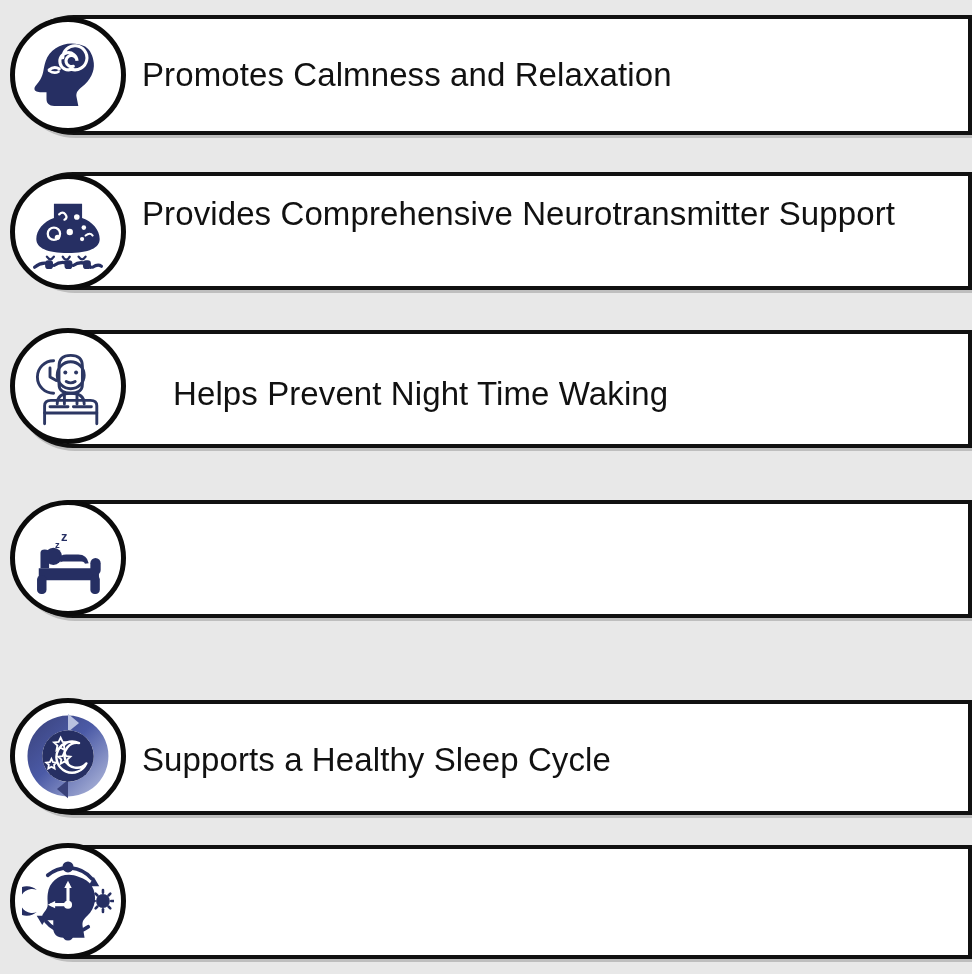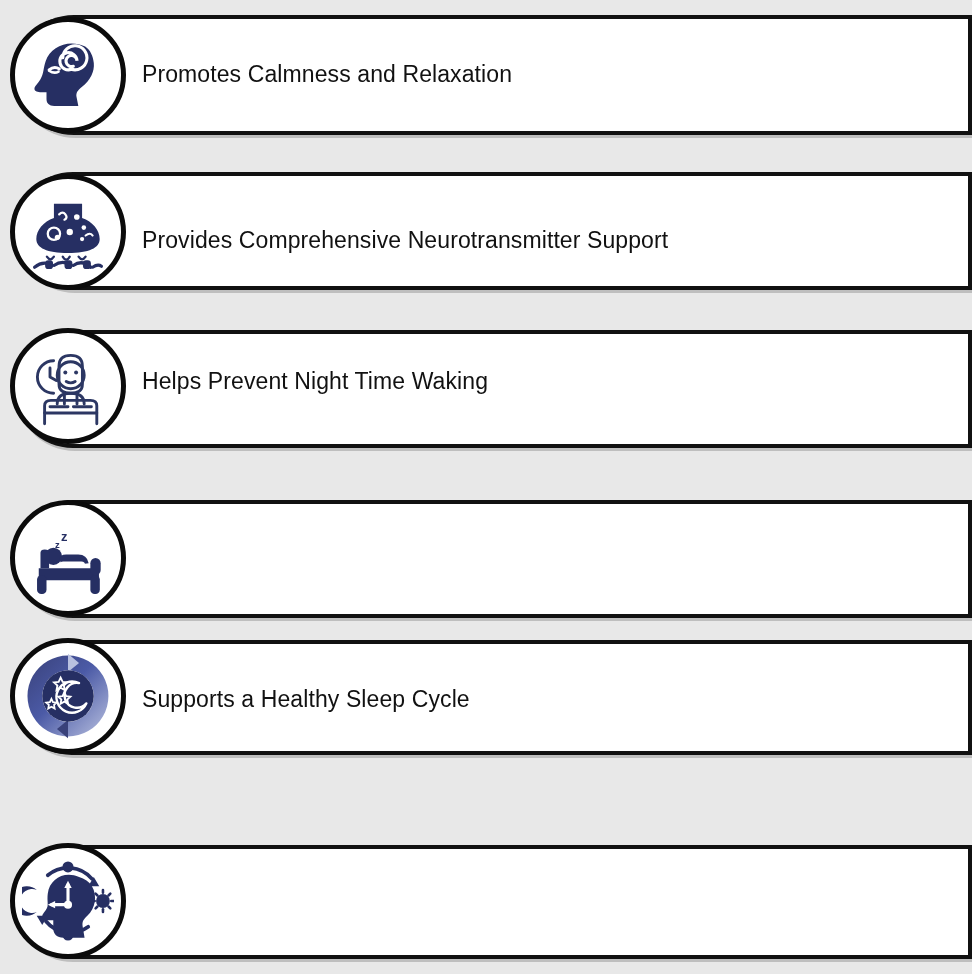--- a/index.html
+++ b/index.html
@@ -41,21 +41,21 @@
     position:absolute;
     top:0;right:0;bottom:0;
     width:4px;
     background:#111111;
   }
   .label{
     position:absolute;
     left:142px;
     top:50%;
     transform:translateY(-50%);
-    font-size:23px;
+    font-size:33px;
     line-height:1.2;
     color:#111111;
     letter-spacing:.1px;
     white-space:nowrap;
   }
   
   .icon-badge{
     position:absolute;
     left:10px;
     width:116px;height:116px;
@@ -105,21 +105,21 @@
         <path d="M40 30 q4 -4 7 0 q3 4 -1 6" fill="none" stroke="#ffffff" stroke-width="2.6" stroke-linecap="round"></path>
         <path d="M70 54 q5 -4 8 0" fill="none" stroke="#ffffff" stroke-width="2.4" stroke-linecap="round"></path>
         <circle cx="34" cy="52" r="7" fill="none" stroke="#ffffff" stroke-width="2.6"></circle>
         <path d="M26 78 q4 6 8 0 M44 78 q4 7 8 0 M62 78 q4 6 8 0" fill="none" stroke="#262f63" stroke-width="2.6" stroke-linecap="round"></path>
         <path d="M12 90 q10 -8 20 -2 M34 88 q10 -7 20 0 M56 88 q10 -7 20 2 M78 90 q6 -4 10 -1" fill="none" stroke="#262f63" stroke-width="3.6" stroke-linecap="round"></path>
         <rect x="24" y="82" width="9" height="10" rx="3.5" fill="#262f63"></rect>
         <rect x="46" y="82" width="9" height="10" rx="3.5" fill="#262f63"></rect>
         <rect x="67" y="82" width="9" height="10" rx="3.5" fill="#262f63"></rect>
       </svg>
     </div>
-    <div class="label" style="top:69px;">Provides Comprehensive Neurotransmitter Support</div>
+    <div class="label" style="top:42px;">Provides Comprehensive Neurotransmitter Support</div>
   </div>
 
   <div class="benefit-row" style="top:330px;height:118px;">
     <div class="bar" style="top:0;height:118px;">
       <div class="bar-inner"></div>
     </div>
     <div class="icon-badge" style="top:-2px;">
       <svg width="90" height="90" viewBox="0 0 100 100" aria-hidden="true">
         <g fill="none" stroke="#2c3763" stroke-width="3.2" stroke-linecap="round" stroke-linejoin="round">
           <path d="M34 22 a18 18 0 1 0 0 36"></path>
@@ -130,21 +130,21 @@
           <circle cx="59" cy="35" r="2.2" fill="#2c3763" stroke="none"></circle>
           <path d="M48 45 q5 3 10 0"></path>
           <path d="M38 70 q0 -12 15 -12 q15 0 15 12"></path>
           <path d="M46 58 L46 70 M60 58 L60 70"></path>
           <path d="M24 72 q0 -6 7 -6 L75 66 q7 0 7 6 L82 80 L24 80 Z"></path>
           <path d="M24 80 L24 92 M82 80 L82 92"></path>
           <path d="M30 73 L50 73 M56 73 L76 73"></path>
         </g>
       </svg>
     </div>
-    <div class="label" style="top:52px;">Helps Prevent Night Time Waking</div>
+    <div class="label" style="top:64px;margin-left:31px;">Helps Prevent Night Time Waking</div>
   </div>
 
   <div class="benefit-row" style="top:500px;height:118px;">
     <div class="bar" style="top:0;height:118px;">
       <div class="bar-inner"></div>
     </div>
     <div class="icon-badge" style="top:0;">
       <svg width="86" height="86" viewBox="0 0 100 100" aria-hidden="true">
         <g fill="#262f63">
           <circle cx="33" cy="48" r="10"></circle>
@@ -155,21 +155,21 @@
           <rect x="76" y="50" width="12" height="20" rx="6"></rect>
           <rect x="14" y="70" width="11" height="22" rx="5"></rect>
           <rect x="76" y="70" width="11" height="22" rx="5"></rect>
         </g>
         <text x="42" y="30" font-family="Liberation Sans, sans-serif" font-size="15" font-weight="bold" fill="#262f63">z</text>
         <text x="35" y="38" font-family="Liberation Sans, sans-serif" font-size="11" font-weight="bold" fill="#262f63">z</text>
       </svg>
     </div>
   </div>
 
-  <div class="benefit-row" style="top:640px;height:138px;">
+  <div class="benefit-row" style="top:700px;height:138px;">
     <div class="bar" style="top:0;height:115px;">
       <div class="bar-inner"></div>
     </div>
     <div class="icon-badge" style="top:-2px;">
       <svg width="92" height="92" viewBox="0 0 100 100" aria-hidden="true">
         <defs>
           <linearGradient id="cyc" x1="0" y1="0" x2="1" y2="1">
             <stop offset="0%" stop-color="#39417a"></stop>
             <stop offset="45%" stop-color="#4b5aa6"></stop>
             <stop offset="100%" stop-color="#b9c1e0"></stop>

